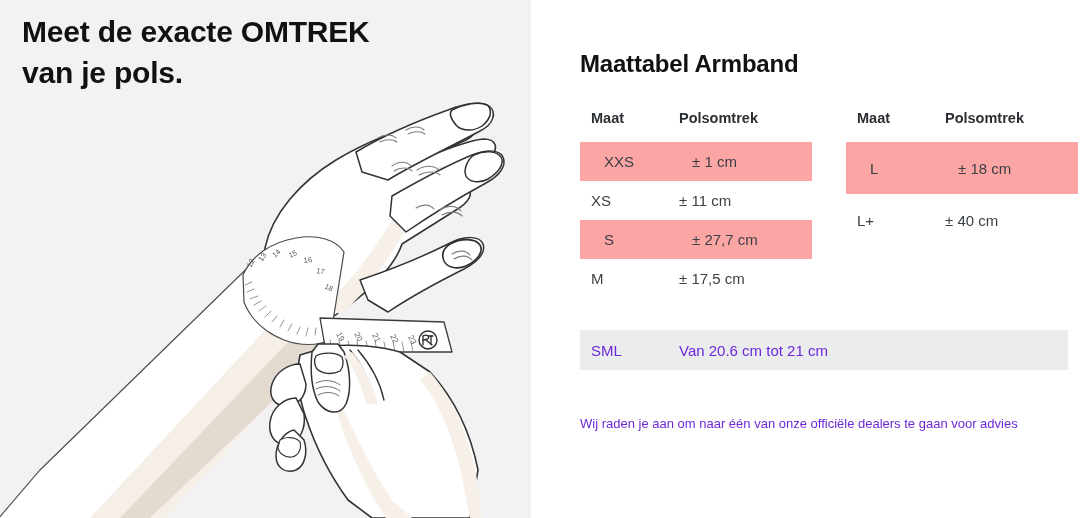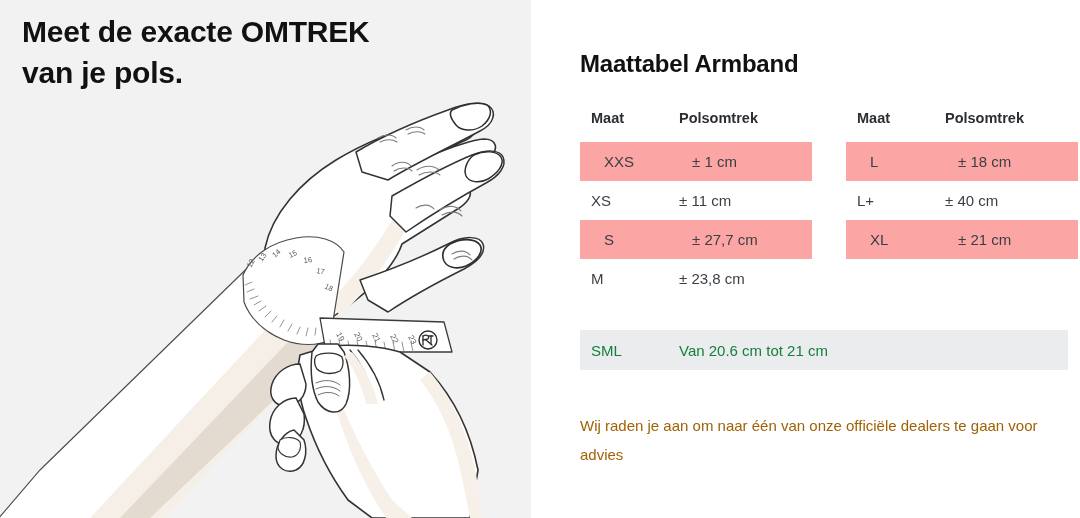--- a/index.html
+++ b/index.html
@@ -108,35 +108,35 @@
     position: absolute;
     left: 49px;
     top: 330px;
     width: 488px;
     border-collapse: collapse;
     table-layout: fixed;
   }
   .sml-table col.col-size { width: 88px; }
   .sml-table td {
     font-size: 15px;
-    color: #15803d;
+    color: #6d28d9;
     padding: 0 0 0 11px;
     height: 40px;
     vertical-align: middle;
     background: #ebecee;
     text-align: left;
   }
   .footnote {
     position: absolute;
     left: 578px;
     top: 396px;
     width: 490px;
-    font-size: 15px;
+    font-size: 13px;
     line-height: 29px;
-    color: #a16207;
+    color: #6d28d9;
   }
   .footnote { left: 49px; }
 </style>
 </head>
 <body>
 
 <div class="page">
 
   <div class="left-panel">
 
@@ -356,21 +356,21 @@
           <tr>
             <td>XS</td>
             <td>± 11 cm</td>
           </tr>
           <tr class="shaded">
             <td>S</td>
             <td>± 27,7 cm</td>
           </tr>
           <tr>
             <td>M</td>
-            <td>± 23,8 cm</td>
+            <td>± 17,5 cm</td>
           </tr>
         </tbody>
       </table>
 
       <table class="size-table right-table">
         <colgroup>
             <col class="col-size">
             <col class="col-circ">
           </colgroup>
         <thead>
@@ -380,24 +380,20 @@
           </tr>
         </thead>
         <tbody>
           <tr class="shaded">
             <td>L</td>
             <td>± 18 cm</td>
           </tr>
           <tr>
             <td>L+</td>
             <td>± 40 cm</td>
-          </tr>
-          <tr class="shaded">
-            <td>XL</td>
-            <td>± 21 cm</td>
           </tr>
           <tr class="blank">
             <td></td>
             <td></td>
           </tr>
         </tbody>
       </table>
 
     </div>
 

